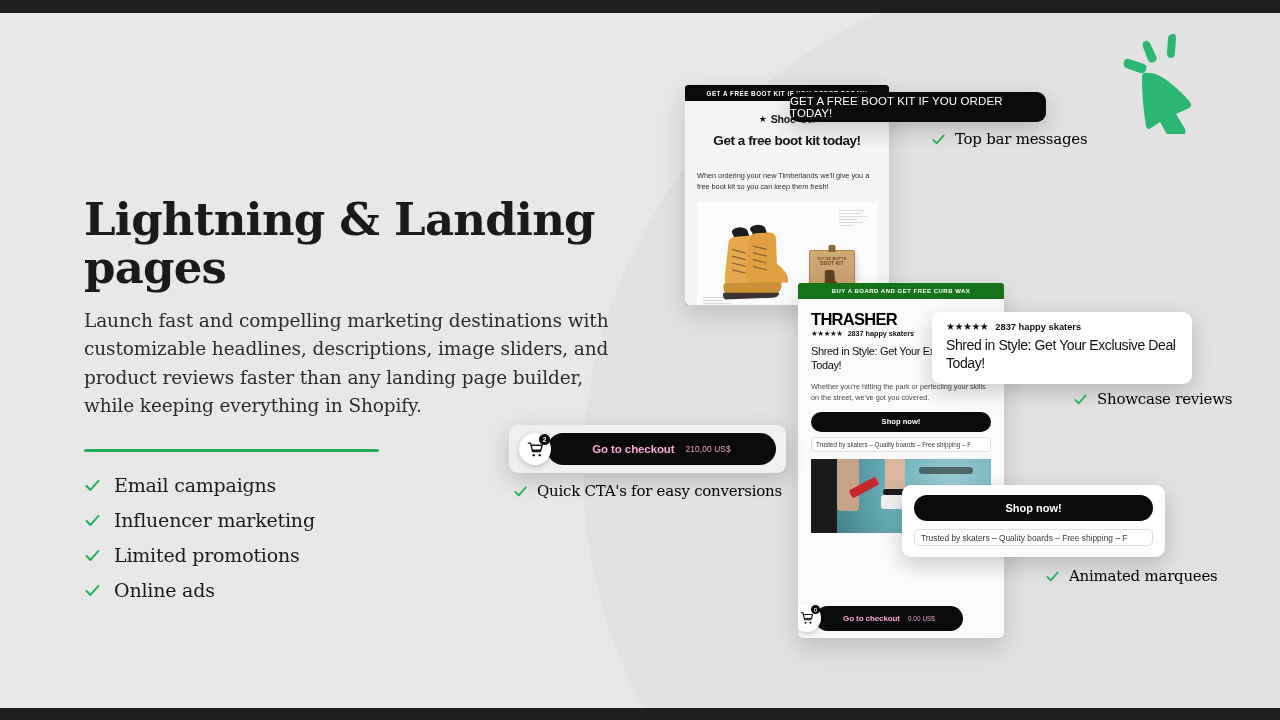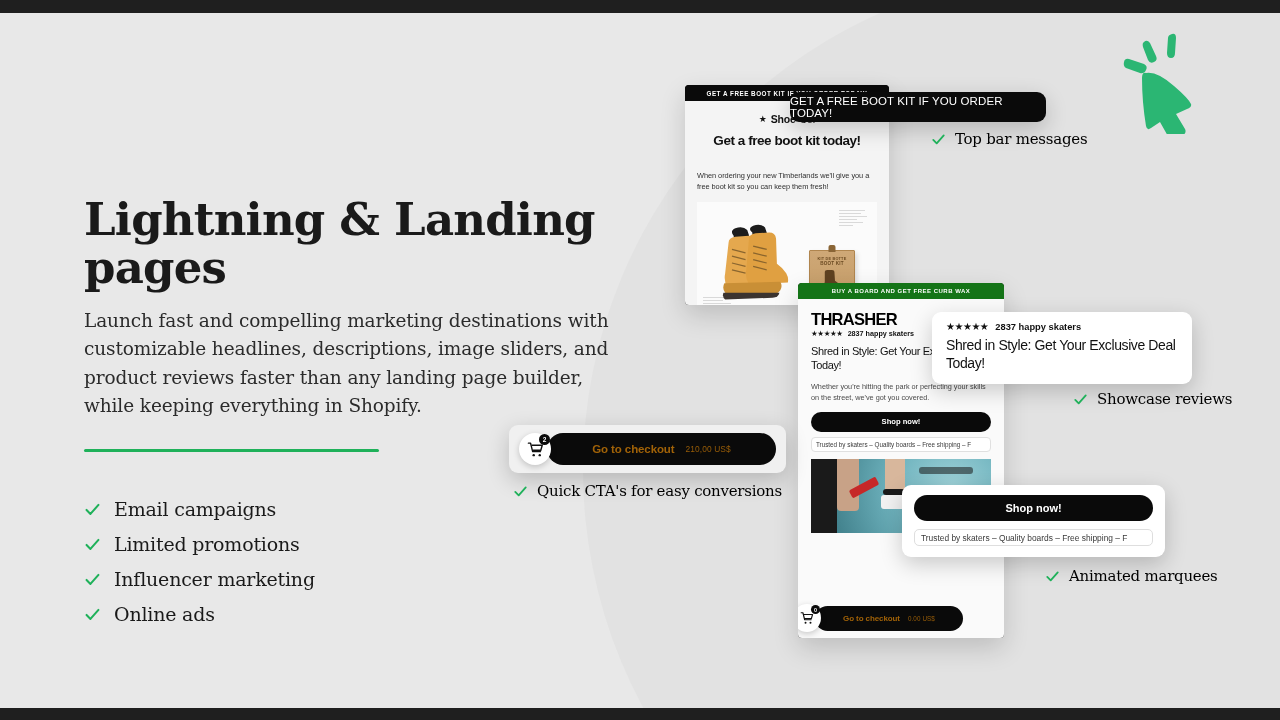--- a/index.html
+++ b/index.html
@@ -55,21 +55,21 @@
     color: #2b2b2b;
     width: 548px;
     letter-spacing: -0.1px;
   }
   .divider {
     margin-top: 29px;
     width: 295px; height: 3px;
     background: #1fb15a;
     border-radius: 2px;
   }
-  .feature-list { margin-top: 44px; }
+  .feature-list { margin-top: 20px; }
   .feature-row {
     display: flex; align-items: center;
     gap: 13px;
     margin-bottom: 8px;
     height: 27px;
   }
   .check { width: 17px; height: 17px; flex: none; display: block; }
   .feature-label {
     font-family: "DejaVu Serif", "Liberation Serif", serif;
     font-size: 19px;
@@ -216,21 +216,21 @@
   }
   .cart-circle svg { width: 14px; height: 14px; }
   .cart-badge {
     position: absolute; top: 1px; right: 1px;
     background: #0a0a0a; color: #fff;
     width: 9px; height: 9px; border-radius: 50%;
     font-size: 5.4px; display: flex; align-items: center; justify-content: center;
     font-weight: 700;
   }
   .checkout-btn {
-    background: #0a0a0a; color: #a16207;
+    background: #0a0a0a; color: #f9a8d4;
     border-radius: 16px; height: 25px;
     display: flex; align-items: center; justify-content: center;
     gap: 8px; padding: 12px 18px; margin-left: -6px;
     white-space: nowrap;
   }
   .checkout-btn .co-label { font-size: 8px; font-weight: 600; letter-spacing: -.1px; }
   .checkout-btn .co-price { font-size: 6.3px; opacity: .92; letter-spacing: .1px; }
 
   
   .popup {
@@ -338,27 +338,27 @@
       <div class="feature-row">
         <svg class="check" viewBox="0 0 20 20">
             <path d="M3 10.5 L7.6 15.2 L17 4.6" stroke="#1fb15a" stroke-width="2.4" fill="none" stroke-linecap="round" stroke-linejoin="round"></path>
           </svg>
         <span class="feature-label">Email campaigns</span>
       </div>
       <div class="feature-row">
         <svg class="check" viewBox="0 0 20 20">
             <path d="M3 10.5 L7.6 15.2 L17 4.6" stroke="#1fb15a" stroke-width="2.4" fill="none" stroke-linecap="round" stroke-linejoin="round"></path>
           </svg>
-        <span class="feature-label">Limited promotions</span>
+        <span class="feature-label">Influencer marketing</span>
       </div>
       <div class="feature-row">
         <svg class="check" viewBox="0 0 20 20">
             <path d="M3 10.5 L7.6 15.2 L17 4.6" stroke="#1fb15a" stroke-width="2.4" fill="none" stroke-linecap="round" stroke-linejoin="round"></path>
           </svg>
-        <span class="feature-label">Influencer marketing</span>
+        <span class="feature-label">Limited promotions</span>
       </div>
       <div class="feature-row">
         <svg class="check" viewBox="0 0 20 20">
             <path d="M3 10.5 L7.6 15.2 L17 4.6" stroke="#1fb15a" stroke-width="2.4" fill="none" stroke-linecap="round" stroke-linejoin="round"></path>
           </svg>
         <span class="feature-label">Online ads</span>
       </div>
     </div>
   </div>
 

